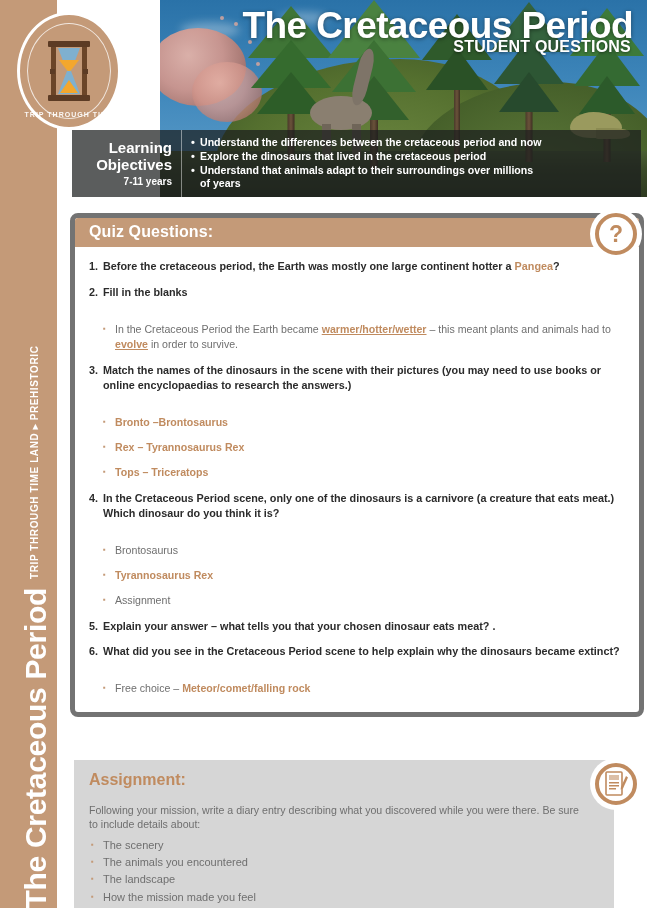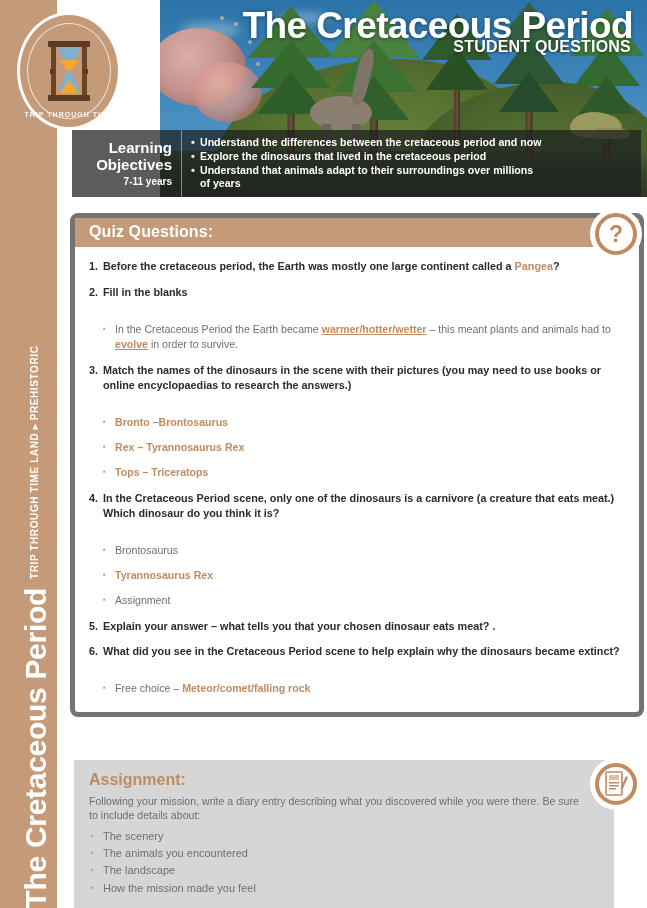--- a/index.html
+++ b/index.html
@@ -290,21 +290,21 @@
     position: absolute;
     left: 74px; top: 760px;
     width: 540px;
     background: #d6d6d6;
     padding: 11px 15px 14px;
   }
   .assign-h {
     color: #c08b5f;
     font-size: 16px;
     font-weight: bold;
-    margin-bottom: 5px;
+    margin-bottom: 14px;
   }
   .assign-p {
     font-size: 10.6px;
     color: #6f6f6f;
     line-height: 1.35;
     margin-bottom: 5px;
     max-width: 500px;
   }
   .assign-list { list-style: none; }
   .assign-item {
@@ -466,21 +466,21 @@
     </svg>
     <div class="logo-caption">TRIP THROUGH TIME</div>
   </div>
 
   <div class="quiz-card">
     <div class="quiz-head">Quiz Questions:</div>
     <div class="quiz-body">
 
       <div class="q">
         <span class="q-num">1.</span>
-        <span>Before the cretaceous period, the Earth was mostly one large continent called a </span><span class="ans-inline">Pangea</span><span>?</span>
+        <span>Before the cretaceous period, the Earth was mostly one large continent hotter a </span><span class="ans-inline">Pangea</span><span>?</span>
       </div>
 
       <div class="q">
         <span class="q-num">2.</span>
         <span>Fill in the blanks</span>
       </div>
       <ul class="blist">
         <li class="bitem"><span>In the Cretaceous Period the Earth became </span><span class="hl">warmer/hotter/wetter</span><span> – this meant plants and animals had to </span><span class="hl">evolve</span><span> in order to survive.</span></li>
       </ul>
 

